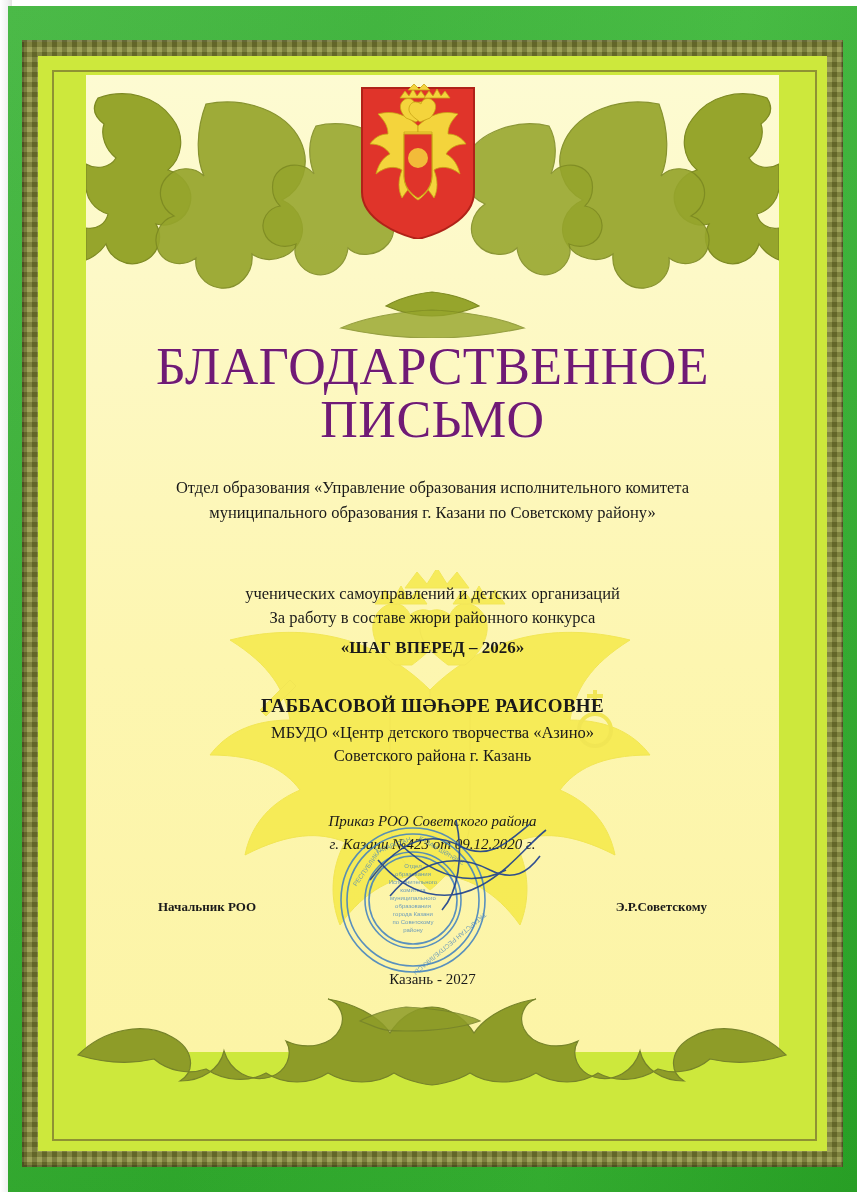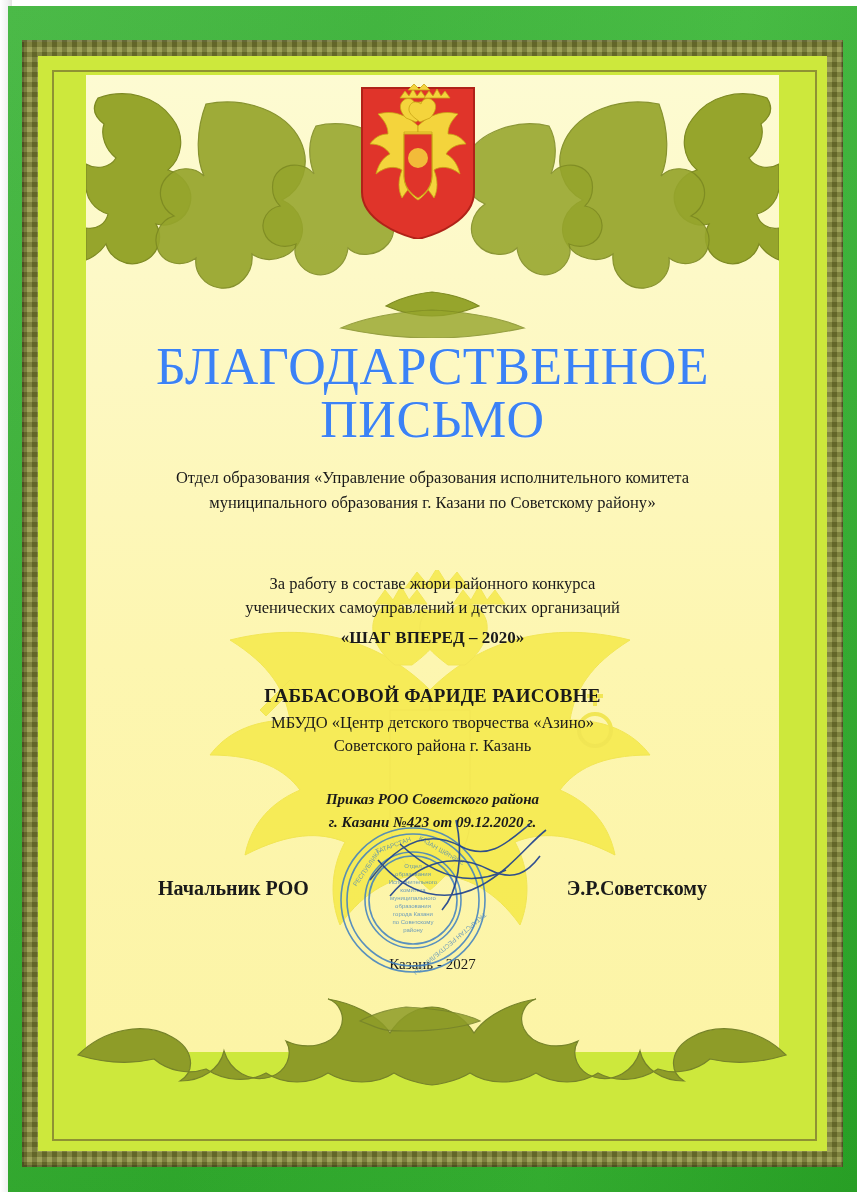--- a/index.html
+++ b/index.html
@@ -123,32 +123,32 @@
   .content {
     position: absolute;
     left: 86px;
     top: 340px;
     width: 693px;
     text-align: center;
     color: #1a1a1a;
   }
   .title {
     font-family: "Liberation Serif", serif;
-    color: #3b82f6;
+    color: #701a75;
     font-size: 52px;
     line-height: 1.02;
     font-weight: 400;
     letter-spacing: 0.5px;
     margin: 0 0 2px 0;
     text-shadow: 0 1px 0 rgba(255,255,255,0.4);
   }
   .title .line2 { display: block; }
 
   .org {
-    margin-top: 20px;
+    margin-top: 30px;
     font-size: 16.5px;
     line-height: 1.5;
     padding: 0 52px;
   }
   .reason {
     margin-top: 56px;
     font-size: 16.5px;
     line-height: 1.5;
     padding: 0 60px;
   }
@@ -162,32 +162,31 @@
     font-size: 19px;
     font-weight: bold;
     letter-spacing: 0.3px;
   }
   .recipient-org {
     margin-top: 4px;
     font-size: 16.5px;
     line-height: 1.45;
   }
   .order {
-    margin-top: 30px;
+    margin-top: 42px;
     font-size: 15px;
     font-style: italic;
     line-height: 1.5;
-    font-weight: bold;
   }
   .signature-row {
     margin-top: 44px;
     display: flex;
     justify-content: space-between;
     padding: 0 72px;
-    font-size: 20px;
+    font-size: 13px;
     font-weight: bold;
   }
   .city-year {
     margin-top: 56px;
     font-size: 15px;
   }
 
   
   .stamp {
     position: absolute;
@@ -293,26 +292,26 @@
       <span>БЛАГОДАРСТВЕННОЕ</span>
       <span class="line2">ПИСЬМО</span>
     </h1>
 
     <div class="org">
       <div>Отдел образования «Управление образования исполнительного комитета</div>
       <div>муниципального образования г. Казани по Советскому району»</div>
     </div>
 
     <div class="reason">
+      <div>ученических самоуправлений и детских организаций</div>
       <div>За работу в составе жюри районного конкурса</div>
-      <div>ученических самоуправлений и детских организаций</div>
-      <div class="contest">«ШАГ ВПЕРЕД – 2020»</div>
-    </div>
-
-    <div class="recipient">ГАББАСОВОЙ ФАРИДЕ РАИСОВНЕ</div>
+      <div class="contest">«ШАГ ВПЕРЕД – 2026»</div>
+    </div>
+
+    <div class="recipient">ГАББАСОВОЙ ШӘҺӘРЕ РАИСОВНЕ</div>
     <div class="recipient-org">
       <div>МБУДО «Центр детского творчества «Азино»</div>
       <div>Советского района г. Казань</div>
     </div>
 
     <div class="order">
       <div>Приказ РОО Советского района</div>
       <div>г. Казани №423 от 09.12.2020 г.</div>
     </div>
 

